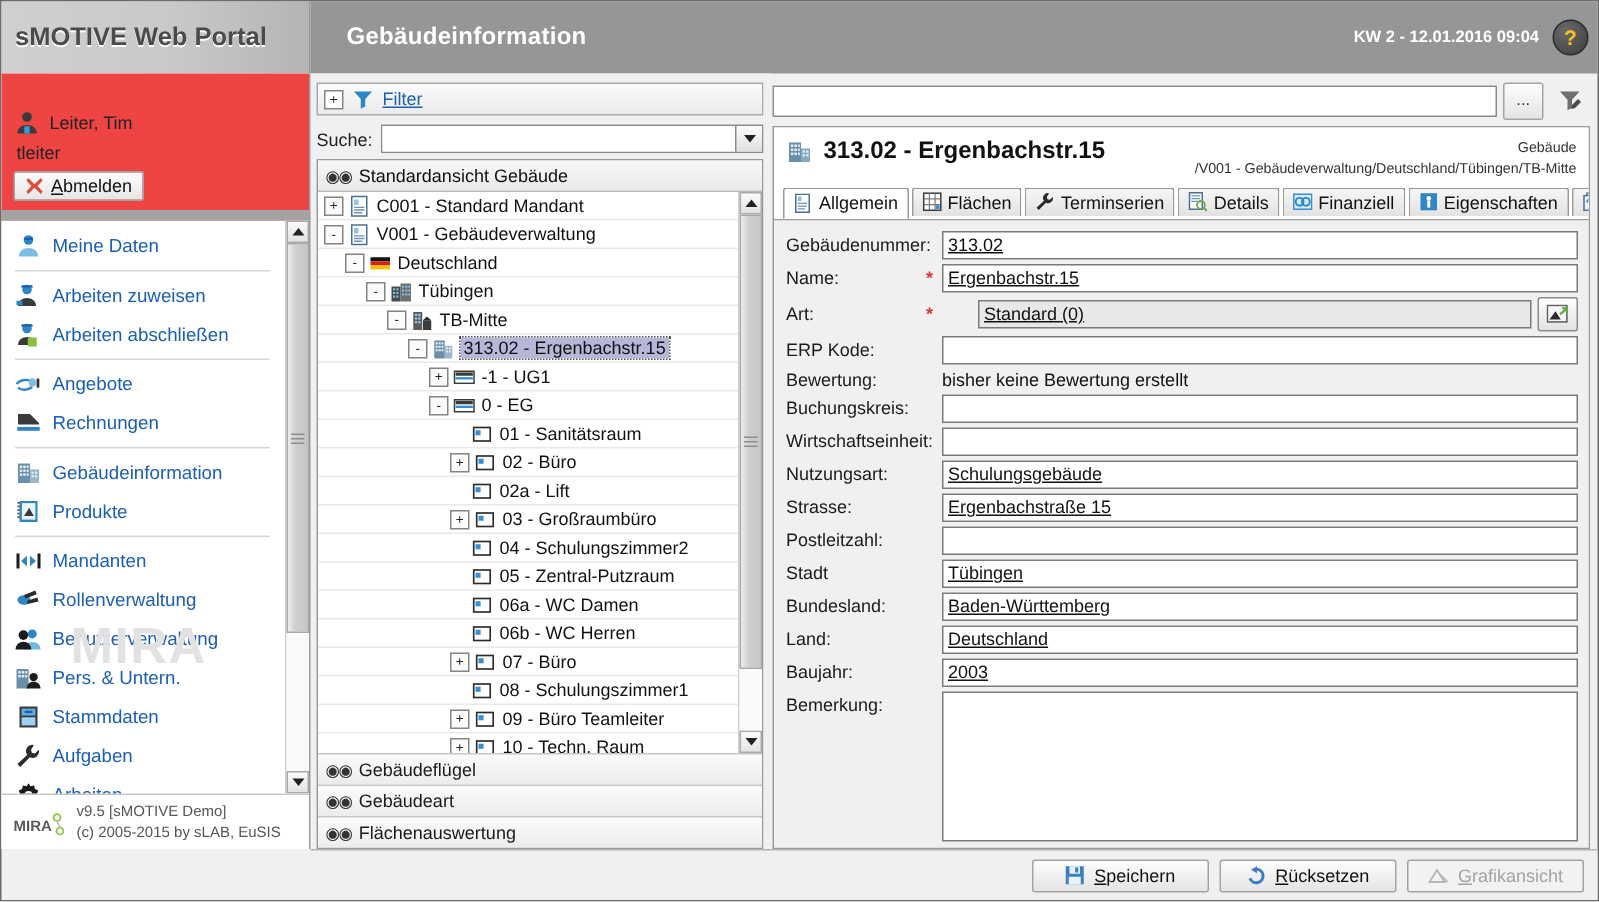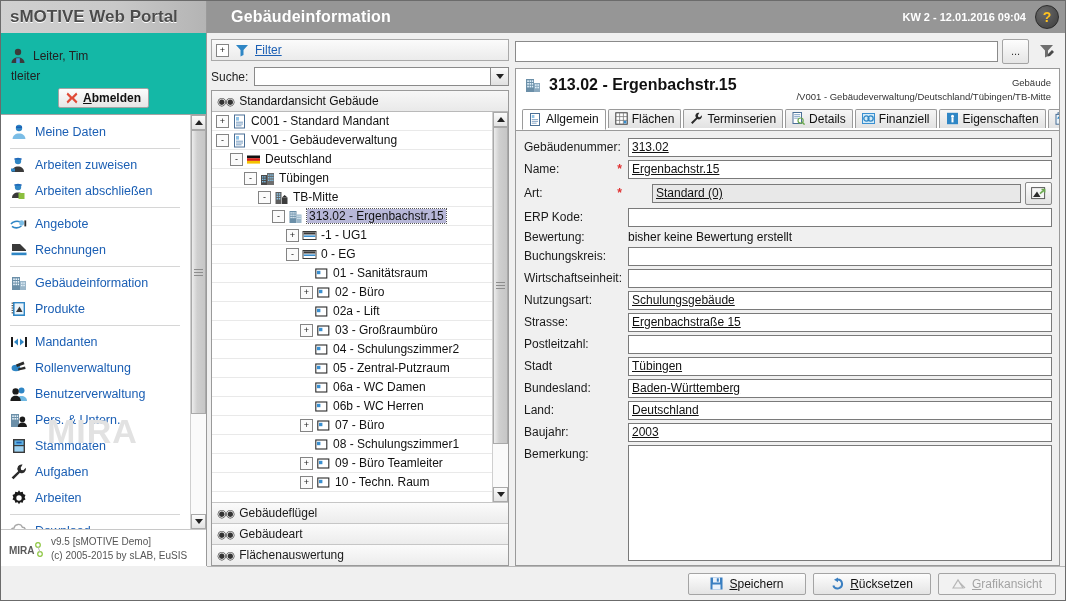--- a/index.html
+++ b/index.html
@@ -8,21 +8,21 @@
     font-family:"Liberation Sans", sans-serif;
     font-size:12px;color:#1a1a1a;
     background:#ffffff;
   }
   #app{
     position:relative;width:1066px;height:601px;
     border:1px solid #6b6b6b;box-sizing:border-box;
     background:#f0f0f0;display:flex;flex-direction:column;
   }
   
-  .topbar{height:32px;display:flex;align-items:stretch;flex:0 0 auto;}
+  .topbar{height:48px;display:flex;align-items:stretch;flex:0 0 auto;}
   .brand{
     width:206px;flex:0 0 206px;
     background:linear-gradient(to right,#d0d0d0 0%,#c9c9c9 55%,#b4b4b4 100%);
     display:flex;align-items:center;
     font-size:17px;font-weight:bold;color:#4b4b4b;
     padding-left:9px;box-sizing:border-box;
     text-shadow:0 1px 0 #fff;
     border-right:1px solid #9a9a9a;
   }
   .topbar-right{
@@ -42,26 +42,26 @@
   
   .body{flex:1;display:flex;min-height:0;}
 
   
   .leftnav{
     width:206px;flex:0 0 206px;background:#ffffff;
     border-right:1px solid #9a9a9a;display:flex;flex-direction:column;
     box-sizing:border-box;position:relative;
   }
   .userbox{
-    padding:14px 8px 6px 8px;border-bottom:1px solid #a3a3a3;background:#14b8a6;
+    padding:24px 8px 6px 8px;border-bottom:7px solid #a3a3a3;background:#ef4444;
     flex:0 0 auto;
   }
   .userline{display:flex;align-items:center;gap:6px;font-size:12px;color:#222;}
   .userid{margin:4px 0 5px 2px;font-size:12px;color:#222;}
-  .logout-row{display:flex;justify-content:center;font-weight:bold;}
+  .logout-row{display:flex;justify-content:flex-start;}
   .btn{
     background:linear-gradient(to bottom,#fdfdfd,#e6e6e6);
     border:1px solid #a4a4a4;border-radius:2px;
     padding:2px 7px;font-size:12px;cursor:pointer;
     display:inline-flex;align-items:center;gap:5px;color:#111;
   }
   .btn u{text-decoration:underline;}
   .navscroll{
     flex:1;overflow:hidden;position:relative;padding-right:16px;
   }

